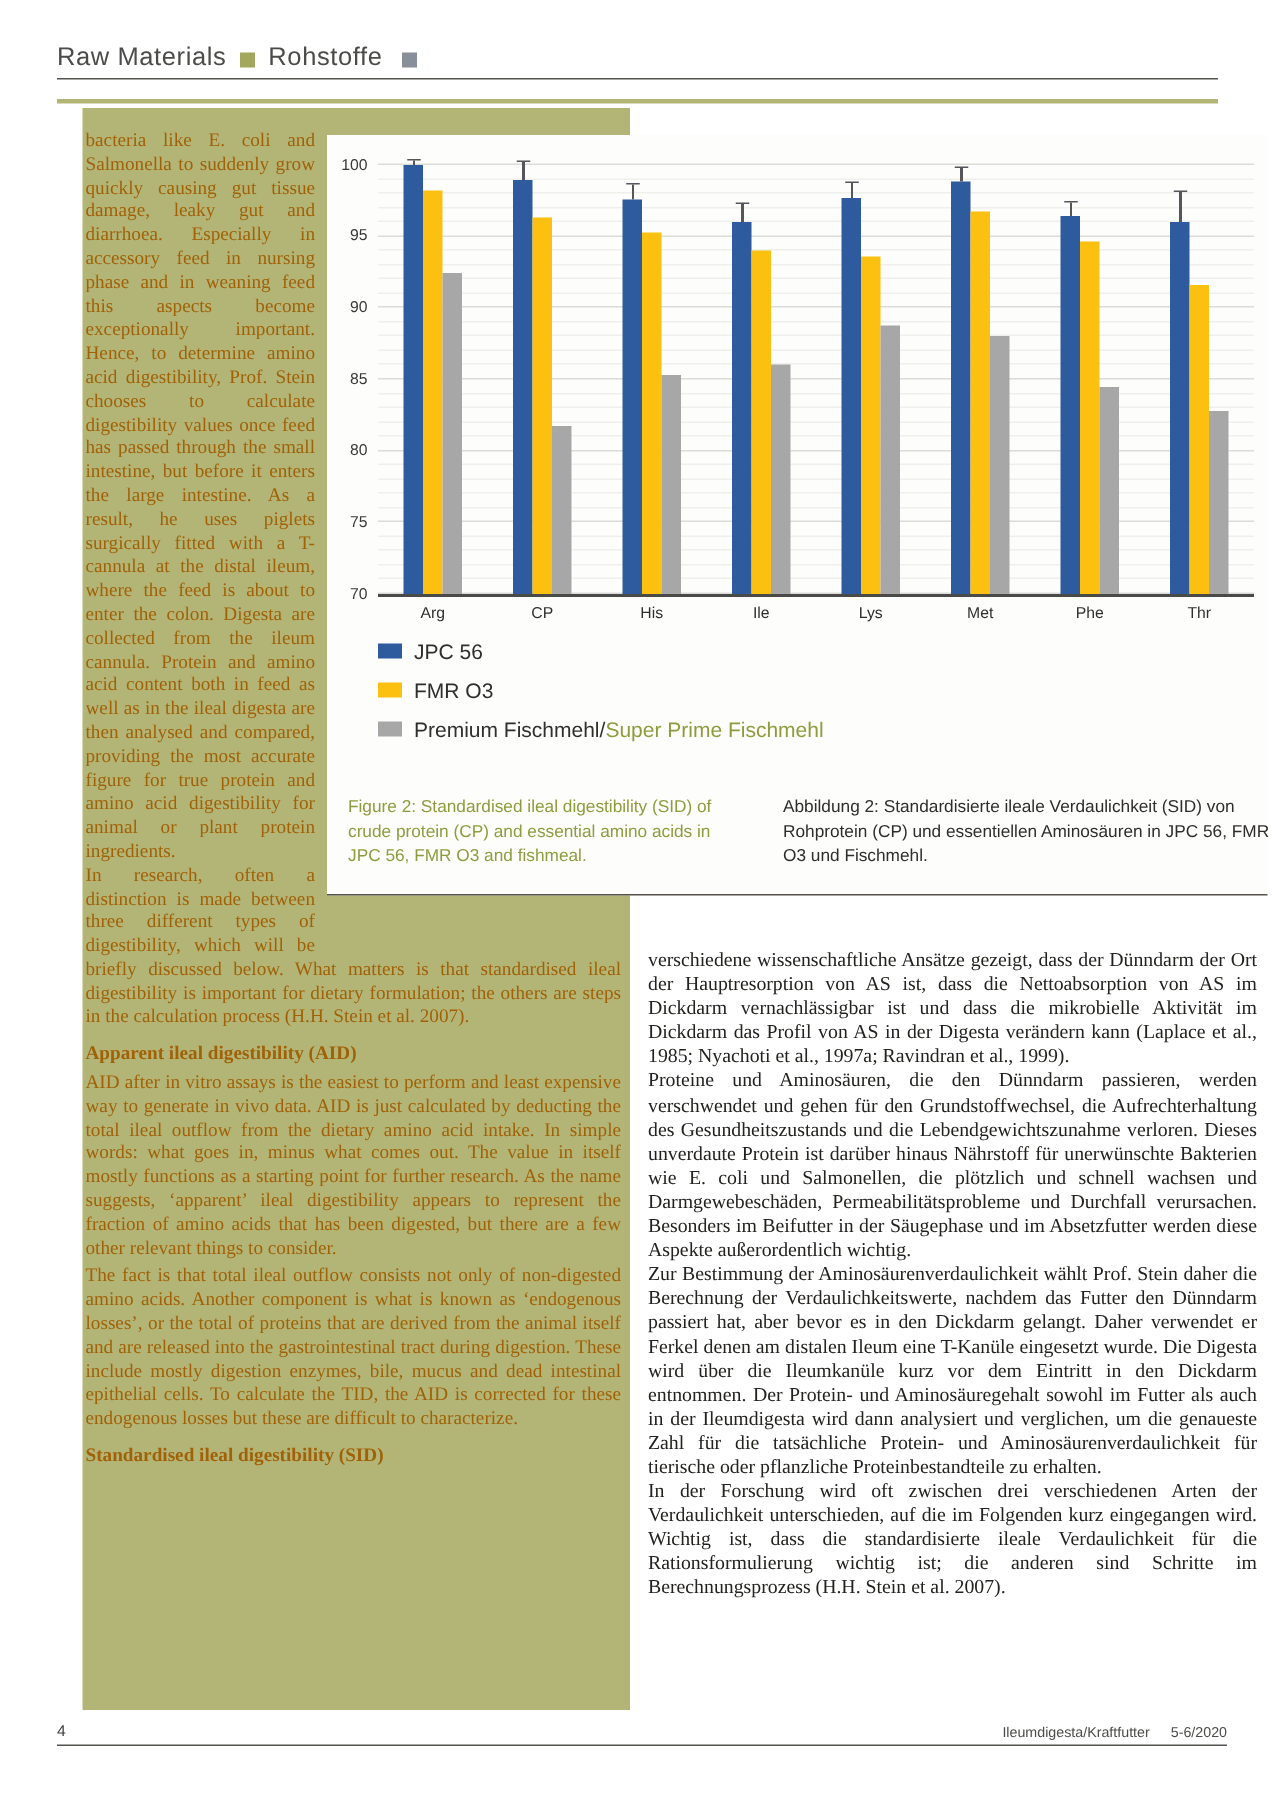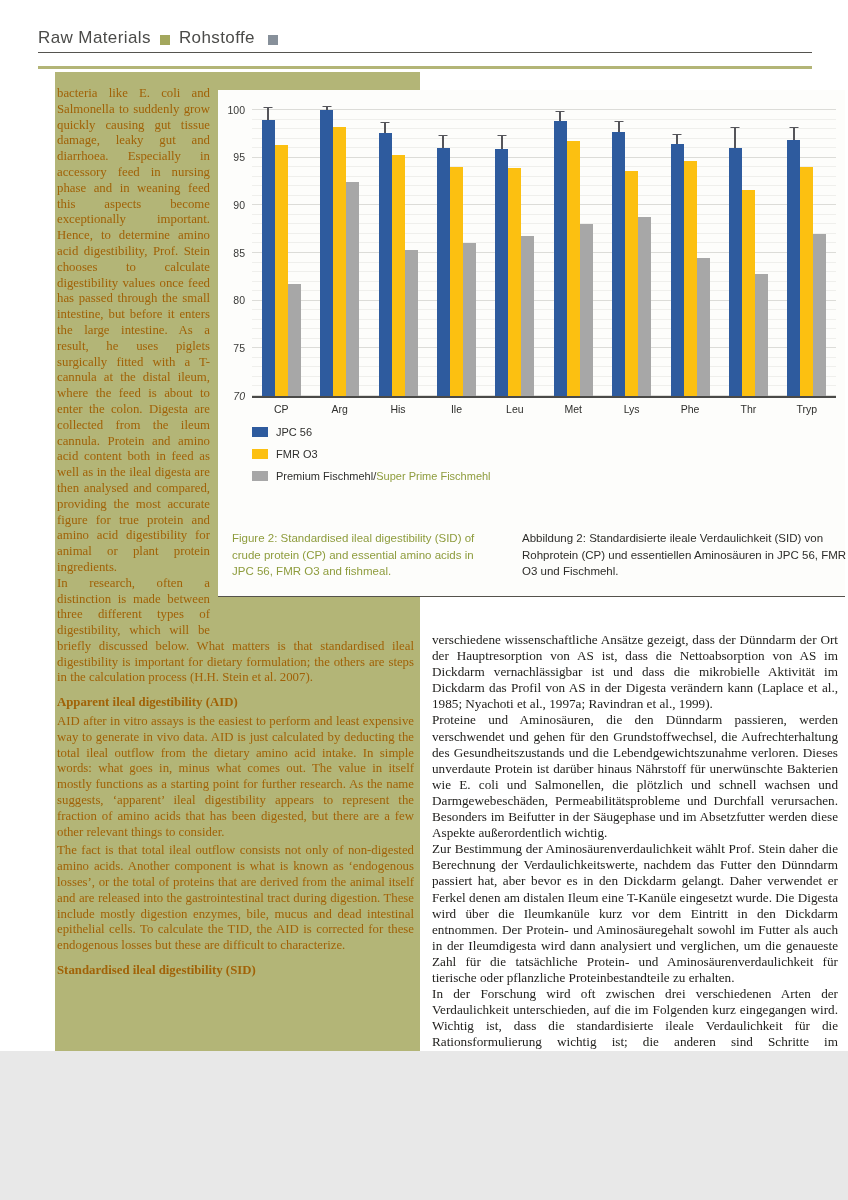--- a/index.html
+++ b/index.html
@@ -1,19 +1,19 @@
 <!DOCTYPE html>
 <html lang="en"><head>
 <meta charset="utf-8">
 <style>
   * { box-sizing: border-box; margin: 0; padding: 0; }
   html,body { background:#e8e8e8; }
   .page {
     position: relative;
-    width: 848px; height: 1051px;
+    width: 848px; height: 1200px;
     background: #ffffff;
     font-family: "Liberation Serif", serif;
     color: #23221f;
     overflow: hidden;
     margin: 0 auto;
   }
   
   .masthead {
     position: absolute; left: 38px; top: 28px;
     font-family: "Liberation Sans", sans-serif;
@@ -48,21 +48,21 @@
     border-top:1.5px solid #55555a;
     background:linear-gradient(to right, transparent calc(50% - .75px), #55555a calc(50% - .75px), #55555a calc(50% + .75px), transparent calc(50% + .75px));
   }
   .xlab {
     position:absolute; top:100%; margin-top:7px; left:0; right:0; text-align:center;
     font-size:10.5px; color:#2f2f2d;
   }
   .legend { position:absolute; left:34px; top:336px; }
   .lrow { display:flex; align-items:center; margin-bottom:10px; }
   .sw { display:inline-block; width:16px; height:10px; margin-right:8px; }
-  .lt { font-size:11px; color:#2f2f2d; }
+  .lt { font-size:14px; color:#2f2f2d; }
   .lt.green { color:#8e9c3d; }
   .captions { position:absolute; left:14px; top:440px; display:flex; gap:40px; }
   .cap { font-size:11.5px; line-height:16.5px; }
   .cap.en { width:250px; color:#8e9c3d; }
   .cap.de { width:330px; color:#2e2d2a; }
   
   .col-en {
     position:absolute; left:57px; top:86px; width:357px;
     font-size:12.8px; line-height:15.8px; text-align:justify; color:#a16207;
   }
@@ -109,98 +109,82 @@
     <h3>Apparent ileal digestibility (AID)</h3>
     <p>AID after in vitro assays is the easiest to perform and least expensive way to generate in vivo data. AID is just calculated by deducting the total ileal outflow from the dietary amino acid intake. In simple words: what goes in, minus what comes out. The value in itself mostly functions as a starting point for further research. As the name suggests, ‘apparent’ ileal digestibility appears to represent the fraction of amino acids that has been digested, but there are a few other relevant things to consider.</p>
     <p>The fact is that total ileal outflow consists not only of non-digested amino acids. Another component is what is known as ‘endogenous losses’, or the total of proteins that are derived from the animal itself and are released into the gastrointestinal tract during digestion. These include mostly digestion enzymes, bile, mucus and dead intestinal epithelial cells. To calculate the TID, the AID is corrected for these endogenous losses but these are difficult to characterize.</p>
     <h3>Standardised ileal digestibility (SID)</h3>
   </div>
 
   <div class="figure-panel">
     <div class="plot">
       <div class="groups">
           <div class="group">
+            <div class="bar" style="height: 286px; background: rgb(46, 91, 158);">
+              <div class="err" style="height: 3.81333px;"></div>
+            </div>
+            <div class="bar" style="height: 268.84px; background: rgb(252, 192, 17);"></div>
+            <div class="bar" style="height: 213.547px; background: rgb(167, 167, 167);"></div>
+            <div class="xlab">Arg</div>
+          </div>
+          <div class="group">
             <div class="bar" style="height: 276.467px; background: rgb(46, 91, 158);">
               <div class="err" style="height: 12.3933px;"></div>
             </div>
             <div class="bar" style="height: 250.727px; background: rgb(252, 192, 17);"></div>
             <div class="bar" style="height: 112.493px; background: rgb(167, 167, 167);"></div>
             <div class="xlab">CP</div>
           </div>
           <div class="group">
-            <div class="bar" style="height: 286px; background: rgb(46, 91, 158);">
-              <div class="err" style="height: 3.81333px;"></div>
-            </div>
-            <div class="bar" style="height: 268.84px; background: rgb(252, 192, 17);"></div>
-            <div class="bar" style="height: 213.547px; background: rgb(167, 167, 167);"></div>
-            <div class="xlab">Arg</div>
-          </div>
-          <div class="group">
             <div class="bar" style="height: 263.12px; background: rgb(46, 91, 158);">
               <div class="err" style="height: 10.4867px;"></div>
             </div>
             <div class="bar" style="height: 241.193px; background: rgb(252, 192, 17);"></div>
             <div class="bar" style="height: 145.86px; background: rgb(167, 167, 167);"></div>
             <div class="xlab">His</div>
           </div>
           <div class="group">
             <div class="bar" style="height: 247.867px; background: rgb(46, 91, 158);">
               <div class="err" style="height: 13.3467px;"></div>
             </div>
             <div class="bar" style="height: 228.8px; background: rgb(252, 192, 17);"></div>
             <div class="bar" style="height: 152.533px; background: rgb(167, 167, 167);"></div>
             <div class="xlab">Ile</div>
           </div>
           <div class="group">
-            <div class="bar" style="height: 246.913px; background: rgb(46, 91, 158);">
-              <div class="err" style="height: 14.3px;"></div>
-            </div>
-            <div class="bar" style="height: 227.847px; background: rgb(252, 192, 17);"></div>
-            <div class="bar" style="height: 160.16px; background: rgb(167, 167, 167);"></div>
-            <div class="xlab">Leu</div>
+            <div class="bar" style="height: 264.073px; background: rgb(46, 91, 158);">
+              <div class="err" style="height: 11.44px;"></div>
+            </div>
+            <div class="bar" style="height: 224.987px; background: rgb(252, 192, 17);"></div>
+            <div class="bar" style="height: 179.227px; background: rgb(167, 167, 167);"></div>
+            <div class="xlab">Lys</div>
           </div>
           <div class="group">
             <div class="bar" style="height: 275.513px; background: rgb(46, 91, 158);">
               <div class="err" style="height: 9.53333px;"></div>
             </div>
             <div class="bar" style="height: 254.54px; background: rgb(252, 192, 17);"></div>
             <div class="bar" style="height: 171.6px; background: rgb(167, 167, 167);"></div>
             <div class="xlab">Met</div>
           </div>
           <div class="group">
-            <div class="bar" style="height: 264.073px; background: rgb(46, 91, 158);">
-              <div class="err" style="height: 11.44px;"></div>
-            </div>
-            <div class="bar" style="height: 224.987px; background: rgb(252, 192, 17);"></div>
-            <div class="bar" style="height: 179.227px; background: rgb(167, 167, 167);"></div>
-            <div class="xlab">Lys</div>
-          </div>
-          <div class="group">
             <div class="bar" style="height: 251.68px; background: rgb(46, 91, 158);">
               <div class="err" style="height: 10.4867px;"></div>
             </div>
             <div class="bar" style="height: 235.473px; background: rgb(252, 192, 17);"></div>
             <div class="bar" style="height: 138.233px; background: rgb(167, 167, 167);"></div>
             <div class="xlab">Phe</div>
           </div>
           <div class="group">
             <div class="bar" style="height: 247.867px; background: rgb(46, 91, 158);">
               <div class="err" style="height: 20.9733px;"></div>
             </div>
             <div class="bar" style="height: 205.92px; background: rgb(252, 192, 17);"></div>
             <div class="bar" style="height: 122.027px; background: rgb(167, 167, 167);"></div>
             <div class="xlab">Thr</div>
-          </div>
-          <div class="group">
-            <div class="bar" style="height: 256.447px; background: rgb(46, 91, 158);">
-              <div class="err" style="height: 12.3933px;"></div>
-            </div>
-            <div class="bar" style="height: 228.8px; background: rgb(252, 192, 17);"></div>
-            <div class="bar" style="height: 162.067px; background: rgb(167, 167, 167);"></div>
-            <div class="xlab">Tryp</div>
           </div>
         </div>
     <div class="grid major" style="bottom: 0px;"></div>
         <div class="grid" style="bottom: 9.53333px;"></div>
         <div class="grid" style="bottom: 19.0667px;"></div>
         <div class="grid" style="bottom: 28.6px;"></div>
         <div class="grid" style="bottom: 38.1333px;"></div>
         <div class="grid major" style="bottom: 47.6667px;"></div>
         <div class="grid" style="bottom: 57.2px;"></div>
         <div class="grid" style="bottom: 66.7333px;"></div>
@@ -220,21 +204,21 @@
         <div class="grid" style="bottom: 200.2px;"></div>
         <div class="grid" style="bottom: 209.733px;"></div>
         <div class="grid" style="bottom: 219.267px;"></div>
         <div class="grid" style="bottom: 228.8px;"></div>
         <div class="grid major" style="bottom: 238.333px;"></div>
         <div class="grid" style="bottom: 247.867px;"></div>
         <div class="grid" style="bottom: 257.4px;"></div>
         <div class="grid" style="bottom: 266.933px;"></div>
         <div class="grid" style="bottom: 276.467px;"></div>
         <div class="grid major" style="bottom: 286px;"></div>
-        <div class="ytick" style="bottom: 0px; font-style: italic;">70</div>
+        <div class="ytick" style="bottom: 0px;">70</div>
         <div class="ytick" style="bottom: 47.6667px;">75</div>
         <div class="ytick" style="bottom: 95.3333px;">80</div>
         <div class="ytick" style="bottom: 143px;">85</div>
         <div class="ytick" style="bottom: 190.667px;">90</div>
         <div class="ytick" style="bottom: 238.333px;">95</div>
         <div class="ytick" style="bottom: 286px;">100</div>
       </div>
     <div class="legend">
         <div class="lrow">
           <span class="sw" style="background: rgb(46, 91, 158);"></span>

